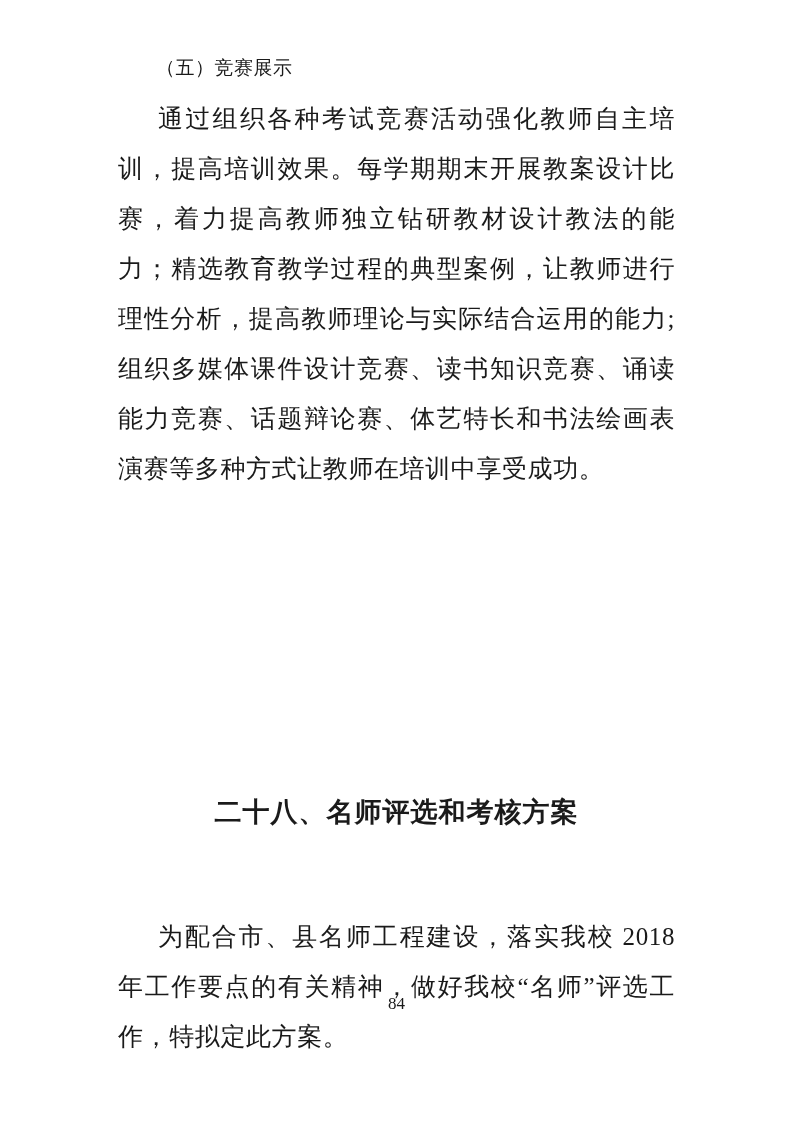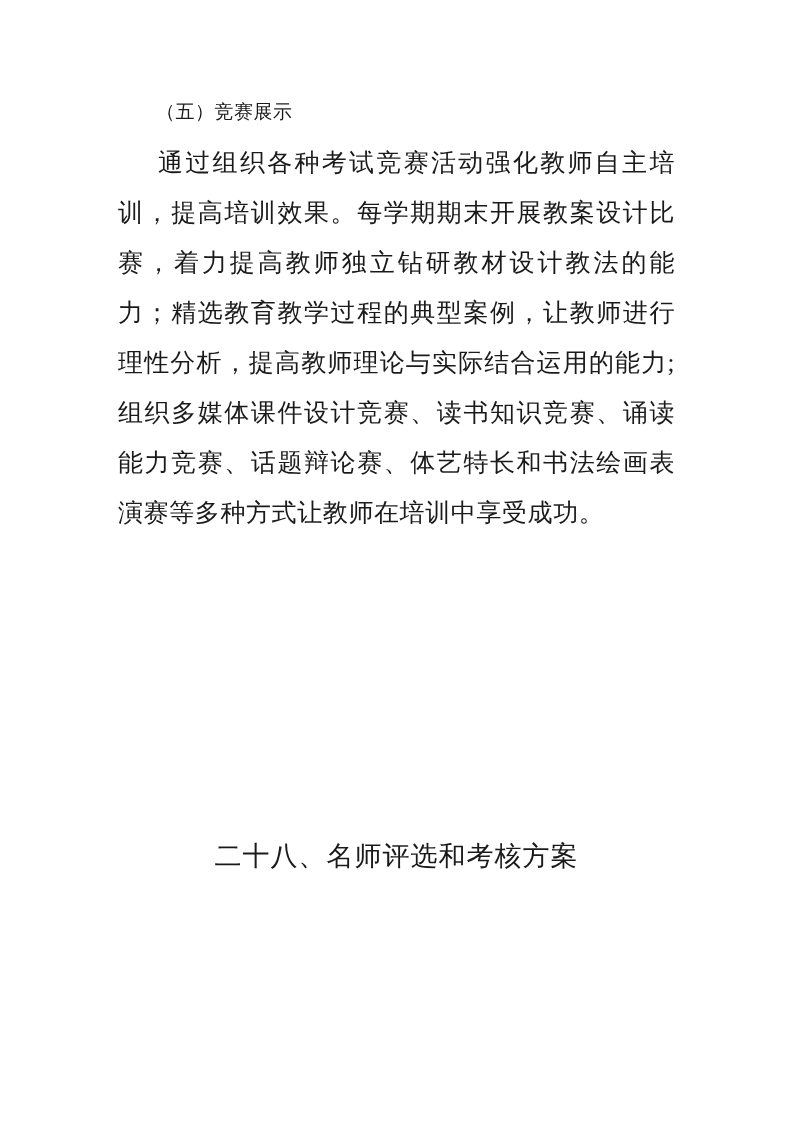--- a/index.html
+++ b/index.html
@@ -12,21 +12,21 @@
     height: 1122px;
     font-family: "Liberation Serif", "DejaVu Serif", serif;
     color: #1a1a1a;
     position: relative;
     overflow: hidden;
   }
   .page {
     width: 793px;
     height: 1122px;
     box-sizing: border-box;
-    padding: 96px 118px 40px 118px;
+    padding: 52px 118px 40px 118px;
     position: relative;
   }
   .sub-heading {
     font-size: 19px;
     line-height: 1.7;
     margin: 0 0 10px 0;
     text-indent: 38px;
     letter-spacing: 0.5px;
   }
   .body-par {
@@ -36,21 +36,21 @@
     text-indent: 40px;
     text-align: justify;
     letter-spacing: 0.6px;
   }
   .spacer-large {
     height: 300px;
   }
   .section-title {
     text-align: center;
     font-size: 27px;
-    font-weight: normal;
+    font-weight: bold;
     letter-spacing: 1px;
     margin: 0;
     font-family: "DejaVu Sans", "Liberation Sans", sans-serif;
   }
   .spacer-mid {
     height: 82px;
   }
   .page-number {
     position: absolute;
     bottom: 108px;
@@ -69,15 +69,17 @@
   <p class="sub-heading">（五）竞赛展示</p>
 
   <p class="body-par">通过组织各种考试竞赛活动强化教师自主培训，提高培训效果。每学期期末开展教案设计比赛，着力提高教师独立钻研教材设计教法的能力；精选教育教学过程的典型案例，让教师进行理性分析，提高教师理论与实际结合运用的能力;组织多媒体课件设计竞赛、读书知识竞赛、诵读能力竞赛、话题辩论赛、体艺特长和书法绘画表演赛等多种方式让教师在培训中享受成功。</p>
 
   <div class="spacer-large"></div>
 
   <h1 class="section-title">二十八、名师评选和考核方案</h1>
 
   <div class="spacer-mid"></div>
 
+  <p class="body-par">为配合市、县名师工程建设，落实我校 2018 年工作要点的有关精神，做好我校“名师”评选工作，特拟定此方案。</p>
 
+  <div class="page-number">84</div>
 
 </div>
 
 </body></html>

